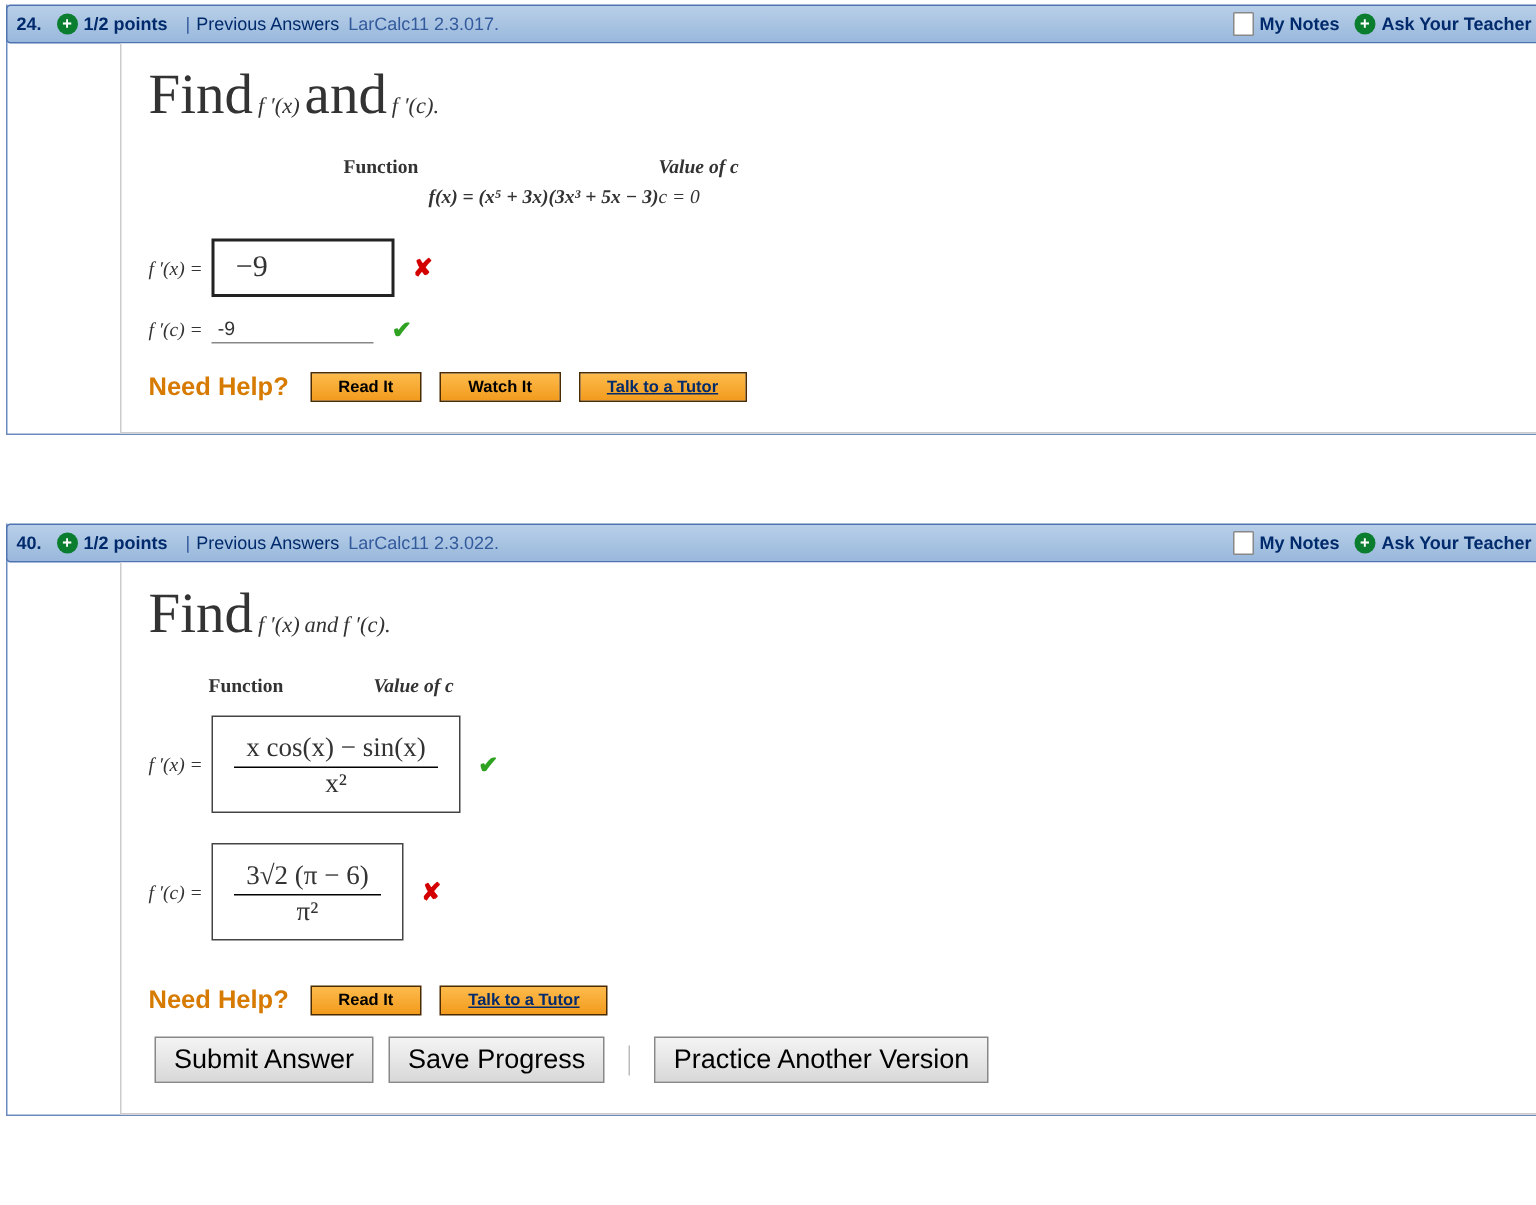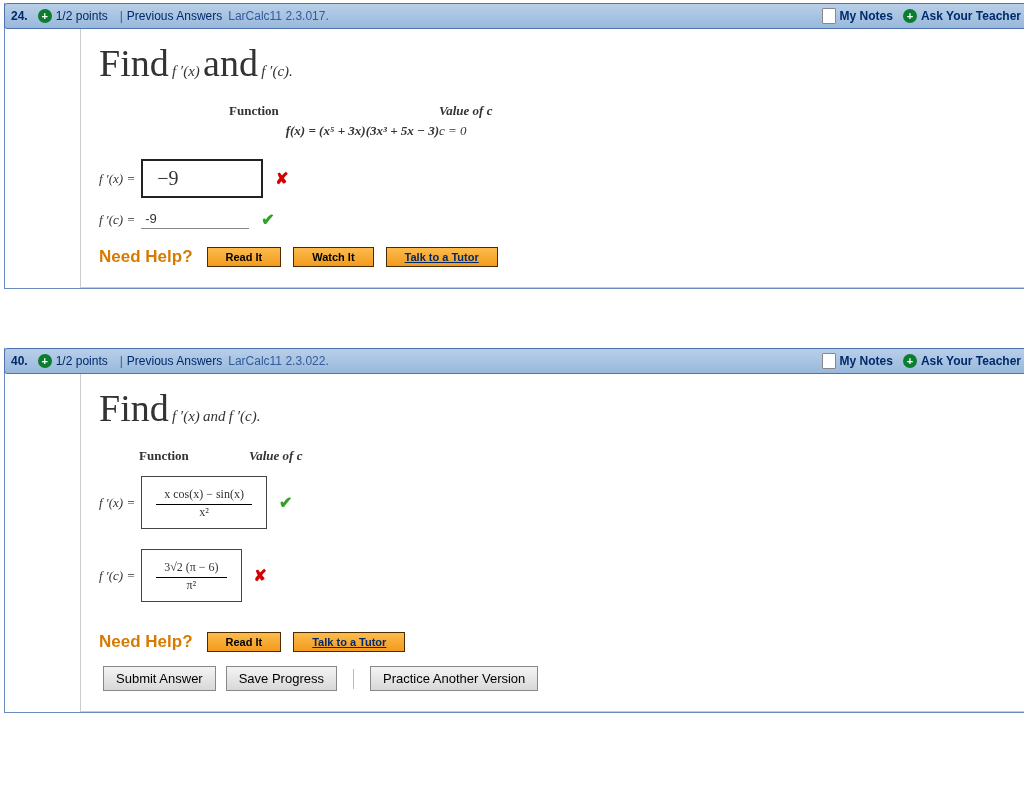--- a/index.html
+++ b/index.html
@@ -38,21 +38,21 @@
   border-radius: 50%;
   background: #0a7d2e;
   color: #fff;
   font-weight: bold;
   text-align: center;
   line-height: 14px;
   font-size: 11px;
   margin-right: 4px;
 }
 .points {
-  font-weight: normal;
+  font-weight: bold;
   margin-right: 8px;
   text-align: right;
 }
 .sep { margin: 0 4px; color:#335a9c; }
 .prev-ans { color:#002a6b;  margin-right:6px;}
 .ref { color:#335a9c; }
 .spacer { flex: 1; }
 .notes-icon {
   display: inline-block;
   width: 12px;
@@ -148,35 +148,35 @@
   vertical-align: middle;
   font-family: "Times New Roman", serif;
 }
 .frac .num { display:block; border-bottom: 1px solid #000; padding: 0 4px;}
 .frac .den { display:block; padding: 0 4px;}
 .pi-six .den { color: #d40000; }
 .formula-box {
   border: 1px solid #444;
   padding: 8px 14px;
   font-family: "Times New Roman", serif;
-  font-size: 12px;
+  font-size: 18px;
   text-align: center;
 }
 .bottom-btns {
   margin: 14px 0 0 0;
   display: flex;
   align-items: center;
   gap: 10px;
   padding-left: 4px;
 }
 .grey-btn {
   background: linear-gradient(#f4f4f4,#d8d8d8);
   border: 1px solid #888;
   padding: 4px 12px;
-  font-size: 13px;
+  font-size: 18px;
   cursor: pointer;
 }
 .vdiv {
   width:1px; height:20px; background:#bbb; margin:0 6px;
 }
 </style>
 </head>
 <body>
 
 <div class="question-block">

